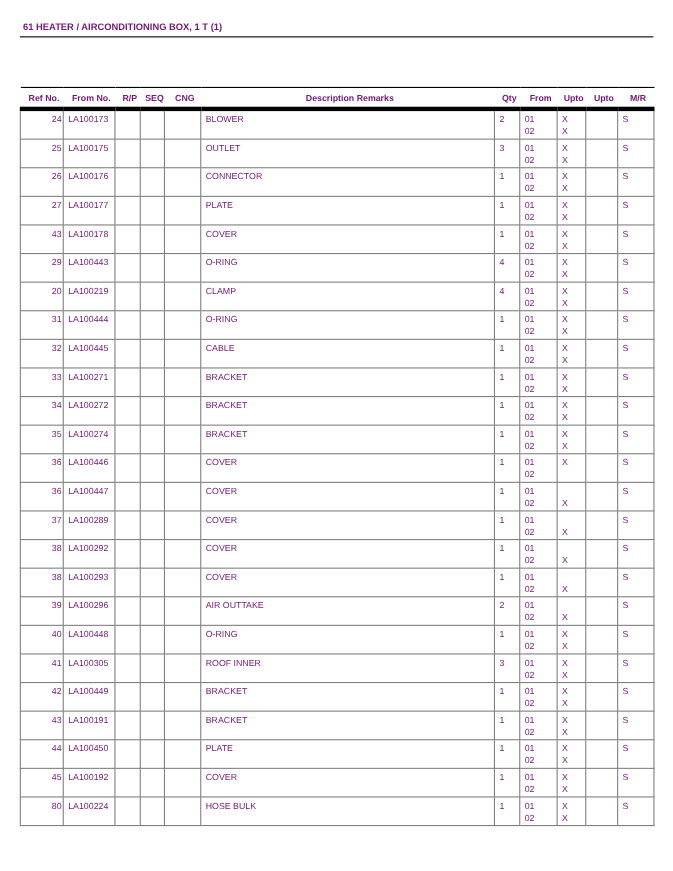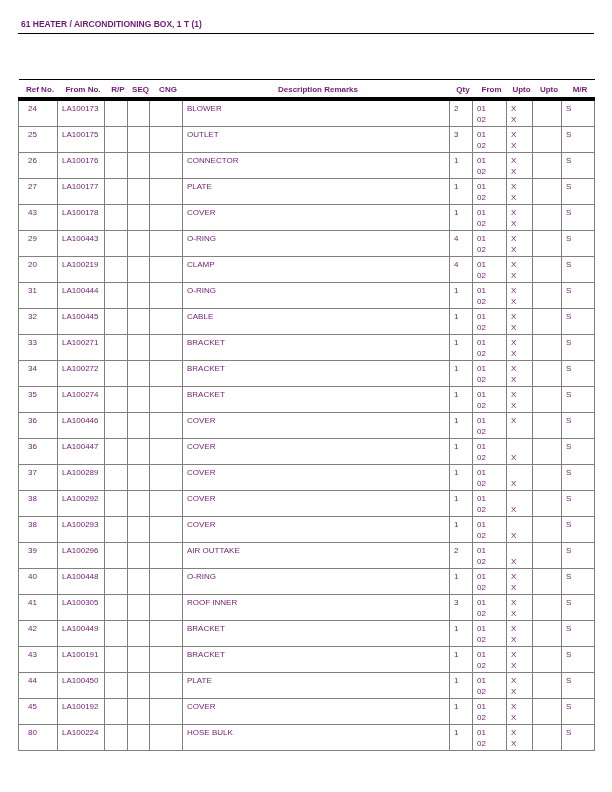--- a/index.html
+++ b/index.html
@@ -58,21 +58,21 @@
     white-space: nowrap;
     overflow: visible;
   }
   tbody td {
     border: 1px solid #808080;
     vertical-align: top;
     padding: 2px 1px 0 4px;
     height: 23px;
     overflow: hidden;
   }
-  tbody td.pad-ref { padding-left: 9px; }
+  tbody td.pad-ref { padding-left: 9px; text-align: right; }
   .line {
     height: 11px;
     line-height: 11px;
     white-space: nowrap;
   }
 </style>
 </head>
 <body>
 
 <div class="page">

